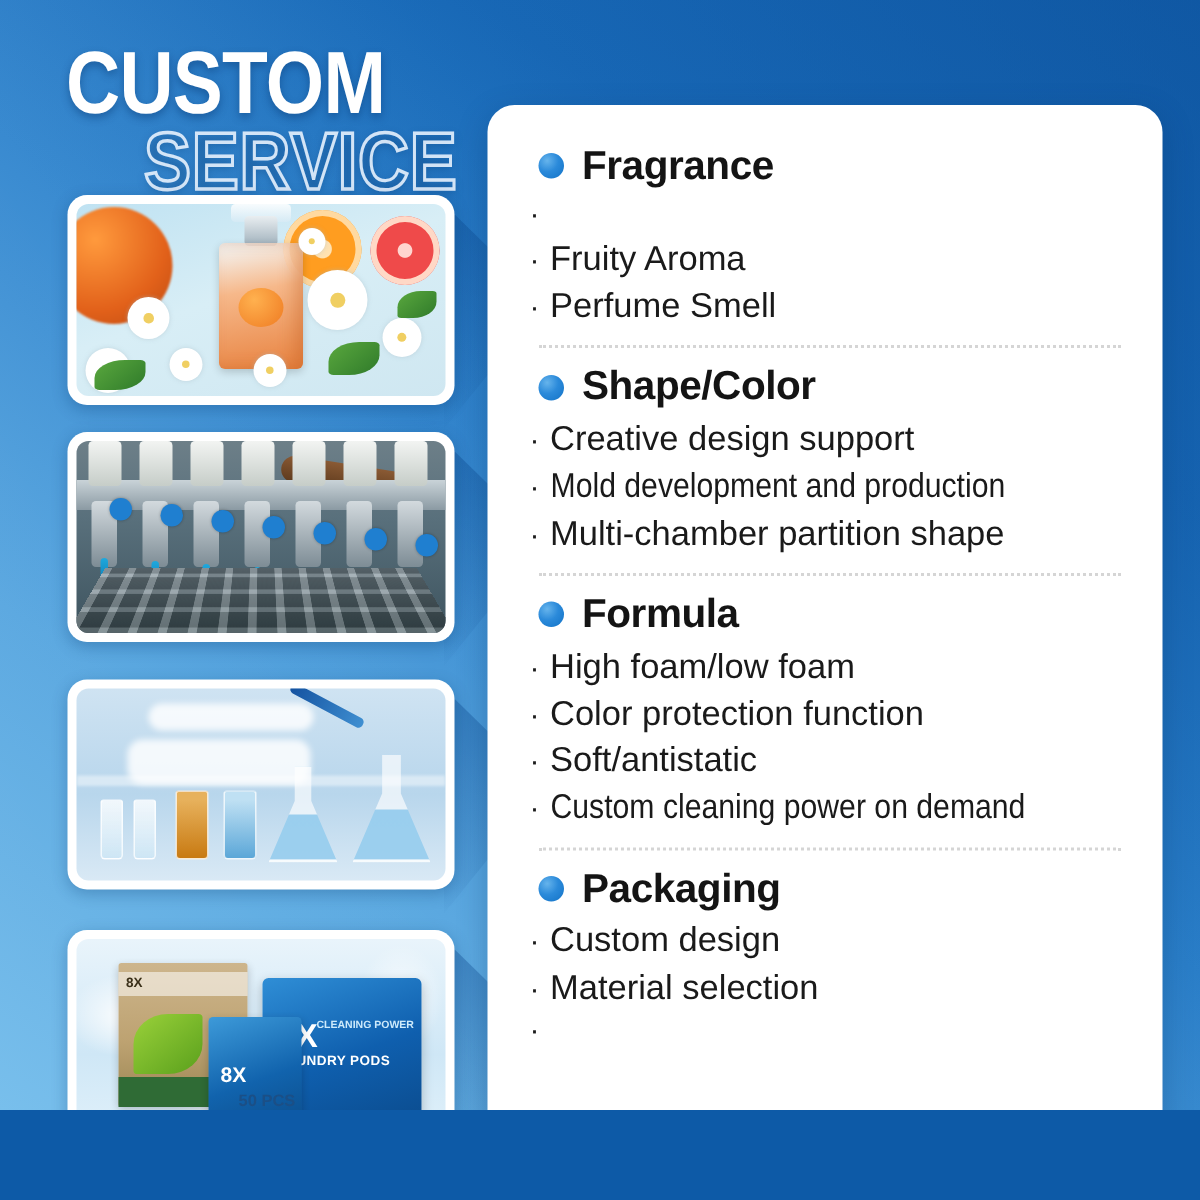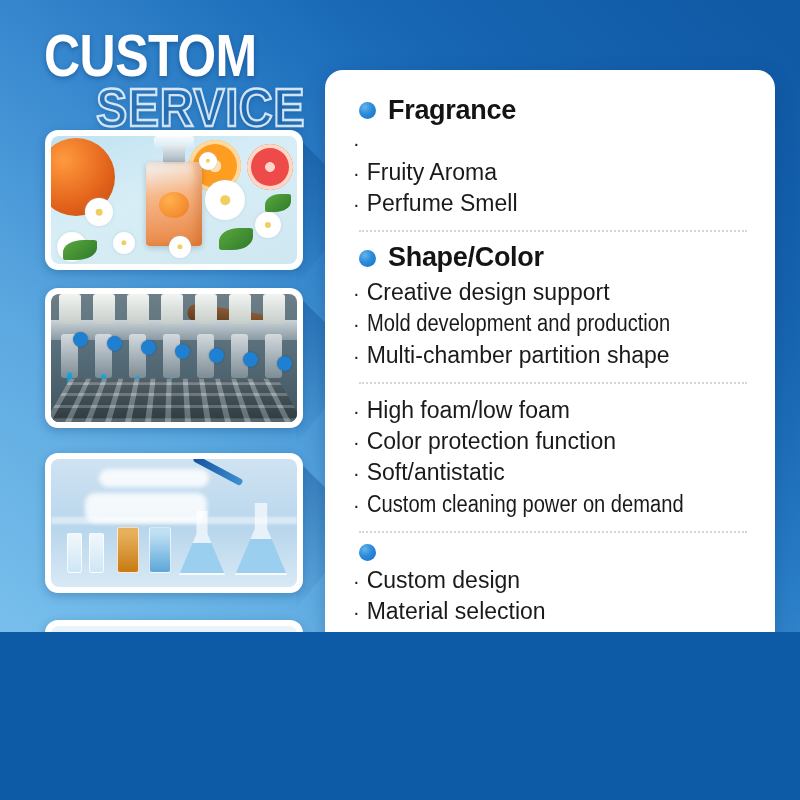--- a/index.html
+++ b/index.html
@@ -4,21 +4,21 @@
 <title>Custom Service</title>
 <style>
   html, body {
     margin: 0;
     padding: 0;
     background: #0d5aa7;
   }
   .poster {
     position: relative;
     width: 800px;
-    height: 632px;
+    height: 740px;
     overflow: hidden;
     font-family: "Liberation Sans", sans-serif;
     background: linear-gradient(215deg, #1464b4 0%, #1a6cbb 26%, #2d83cd 50%, #4fa2de 74%, #69b8ea 100%);
   }
   
   .bg-sheen {
     position: absolute;
     inset: 0;
     background: linear-gradient(230deg, rgba(12,78,150,0.55) 0%, rgba(12,78,150,0.10) 38%, rgba(255,255,255,0.06) 62%, rgba(255,255,255,0.10) 100%);
     pointer-events: none;
@@ -431,20 +431,24 @@
           </li>
         <li>
             <span class="dash">·</span>
             <span class="txt">Multi-chamber partition shape</span>
           </li>
       </ul>
     </div>
     <div class="divider"></div>
 
     <div class="section">
+      <div class="sec-head">
+        <span class="bullet"></span>
+        <span class="sec-title">Formula</span>
+      </div>
       <ul class="items">
         <li>
             <span class="dash">·</span>
             <span class="txt">High foam/low foam</span>
           </li>
         <li>
             <span class="dash">·</span>
             <span class="txt">Color protection function</span>
           </li>
         <li>
@@ -455,20 +459,21 @@
             <span class="dash">·</span>
             <span class="txt">Custom cleaning power on demand</span>
           </li>
       </ul>
     </div>
     <div class="divider"></div>
 
     <div class="section">
       <div class="sec-head">
         <span class="bullet"></span>
+        <span class="sec-title">Packaging</span>
       </div>
       <ul class="items">
         <li>
             <span class="dash">·</span>
             <span class="txt">Custom design</span>
           </li>
         <li>
             <span class="dash">·</span>
             <span class="txt">Material selection</span>
           </li>

